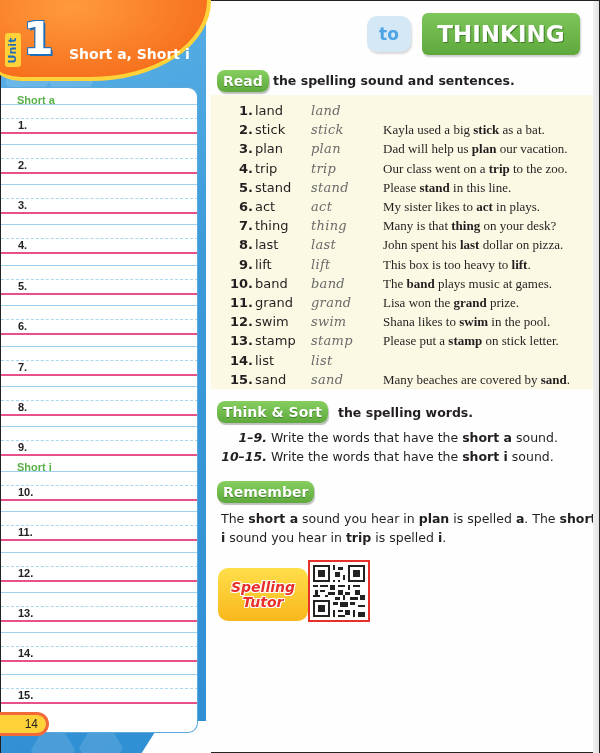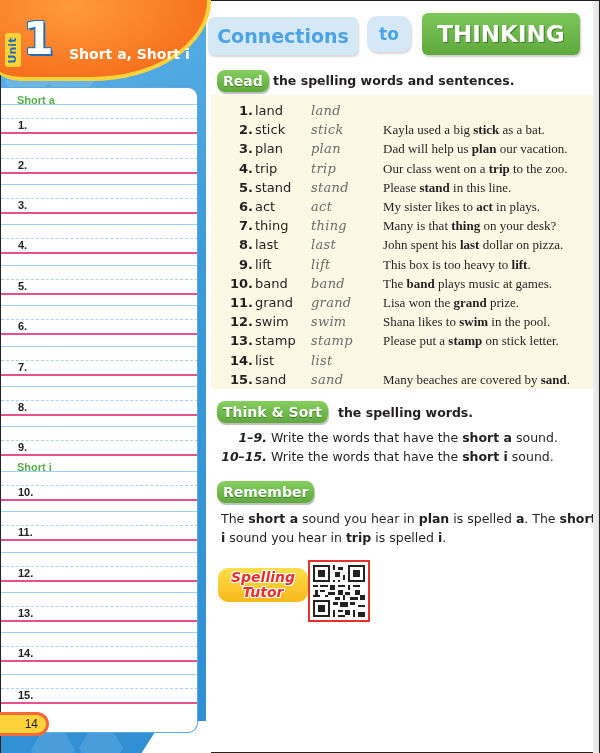--- a/index.html
+++ b/index.html
@@ -75,21 +75,21 @@
 
   
   .sort-line { position: absolute; font-family: "DejaVu Sans", sans-serif; font-size: 12.5px; color: #231f20; white-space: nowrap; }
   .sort-line .snum { font-weight: bold; display: inline-block; text-align: right; font-style: italic; }
   .sort-line b { font-weight: bold; }
 
   .remember-text { position: absolute; left: 220px; top: 508px; width: 376px; font-family: "DejaVu Sans", sans-serif; font-size: 12.5px; line-height: 19px; color: #231f20; }
   .remember-text b { font-weight: bold; }
 
   
-  .tutor-badge { position: absolute; left: 217px; top: 567px; width: 90px; height: 34px; border-radius: 10px;
+  .tutor-badge { position: absolute; left: 217px; top: 567px; width: 90px; height: 53px; border-radius: 10px;
     background: linear-gradient(#ffde4a, #f8b81c); display: flex; flex-direction: column; align-items: center; justify-content: center;
     font-family: "DejaVu Sans", sans-serif; font-weight: bold; font-style: italic; font-size: 14px; line-height: 15px; color: #e8302a;
     text-shadow: 1px 1px 0 #ffffff, -1px -1px 0 #ffffff, 1px -1px 0 #ffffff, -1px 1px 0 #ffffff; }
   .qr { position: absolute; left: 307px; top: 559px; width: 62px; height: 62px; border: 2px solid #e8302a; background: #ffffff; padding: 3px; }
   .qr svg { display: block; width: 52px; height: 52px; }
 </style>
 </head>
 <body>
 
 <div class="page">
@@ -203,26 +203,25 @@
           <div class="base" style="top:614px"></div>
           <span class="num" style="top:601px">15.</span>
         </div>
       </div>
   </div>
 
   <div class="page-num">
     <span>14</span>
   </div>
 
-  <div class="title-connections">Connections</div>
   <div class="title-to">to</div>
   <div class="title-thinking">THINKING</div>
 
   <div class="pill" style="left:216px; top:69px;">Read</div>
-  <div class="pill-after" style="left:272px; top:72px;">the spelling words and sentences.</div>
+  <div class="pill-after" style="left:272px; top:72px;">the spelling sound and sentences.</div>
 
   <div class="word-panel">
     <div id="words-container">
         <div class="word-row" style="top: 6px;">
           <span class="wnum">1.</span>
           <span class="wprint">land</span>
           <span class="wcursive">land</span>
         </div>
         <div class="word-row" style="top: 25.2px;">
           <span class="wnum">2.</span>

